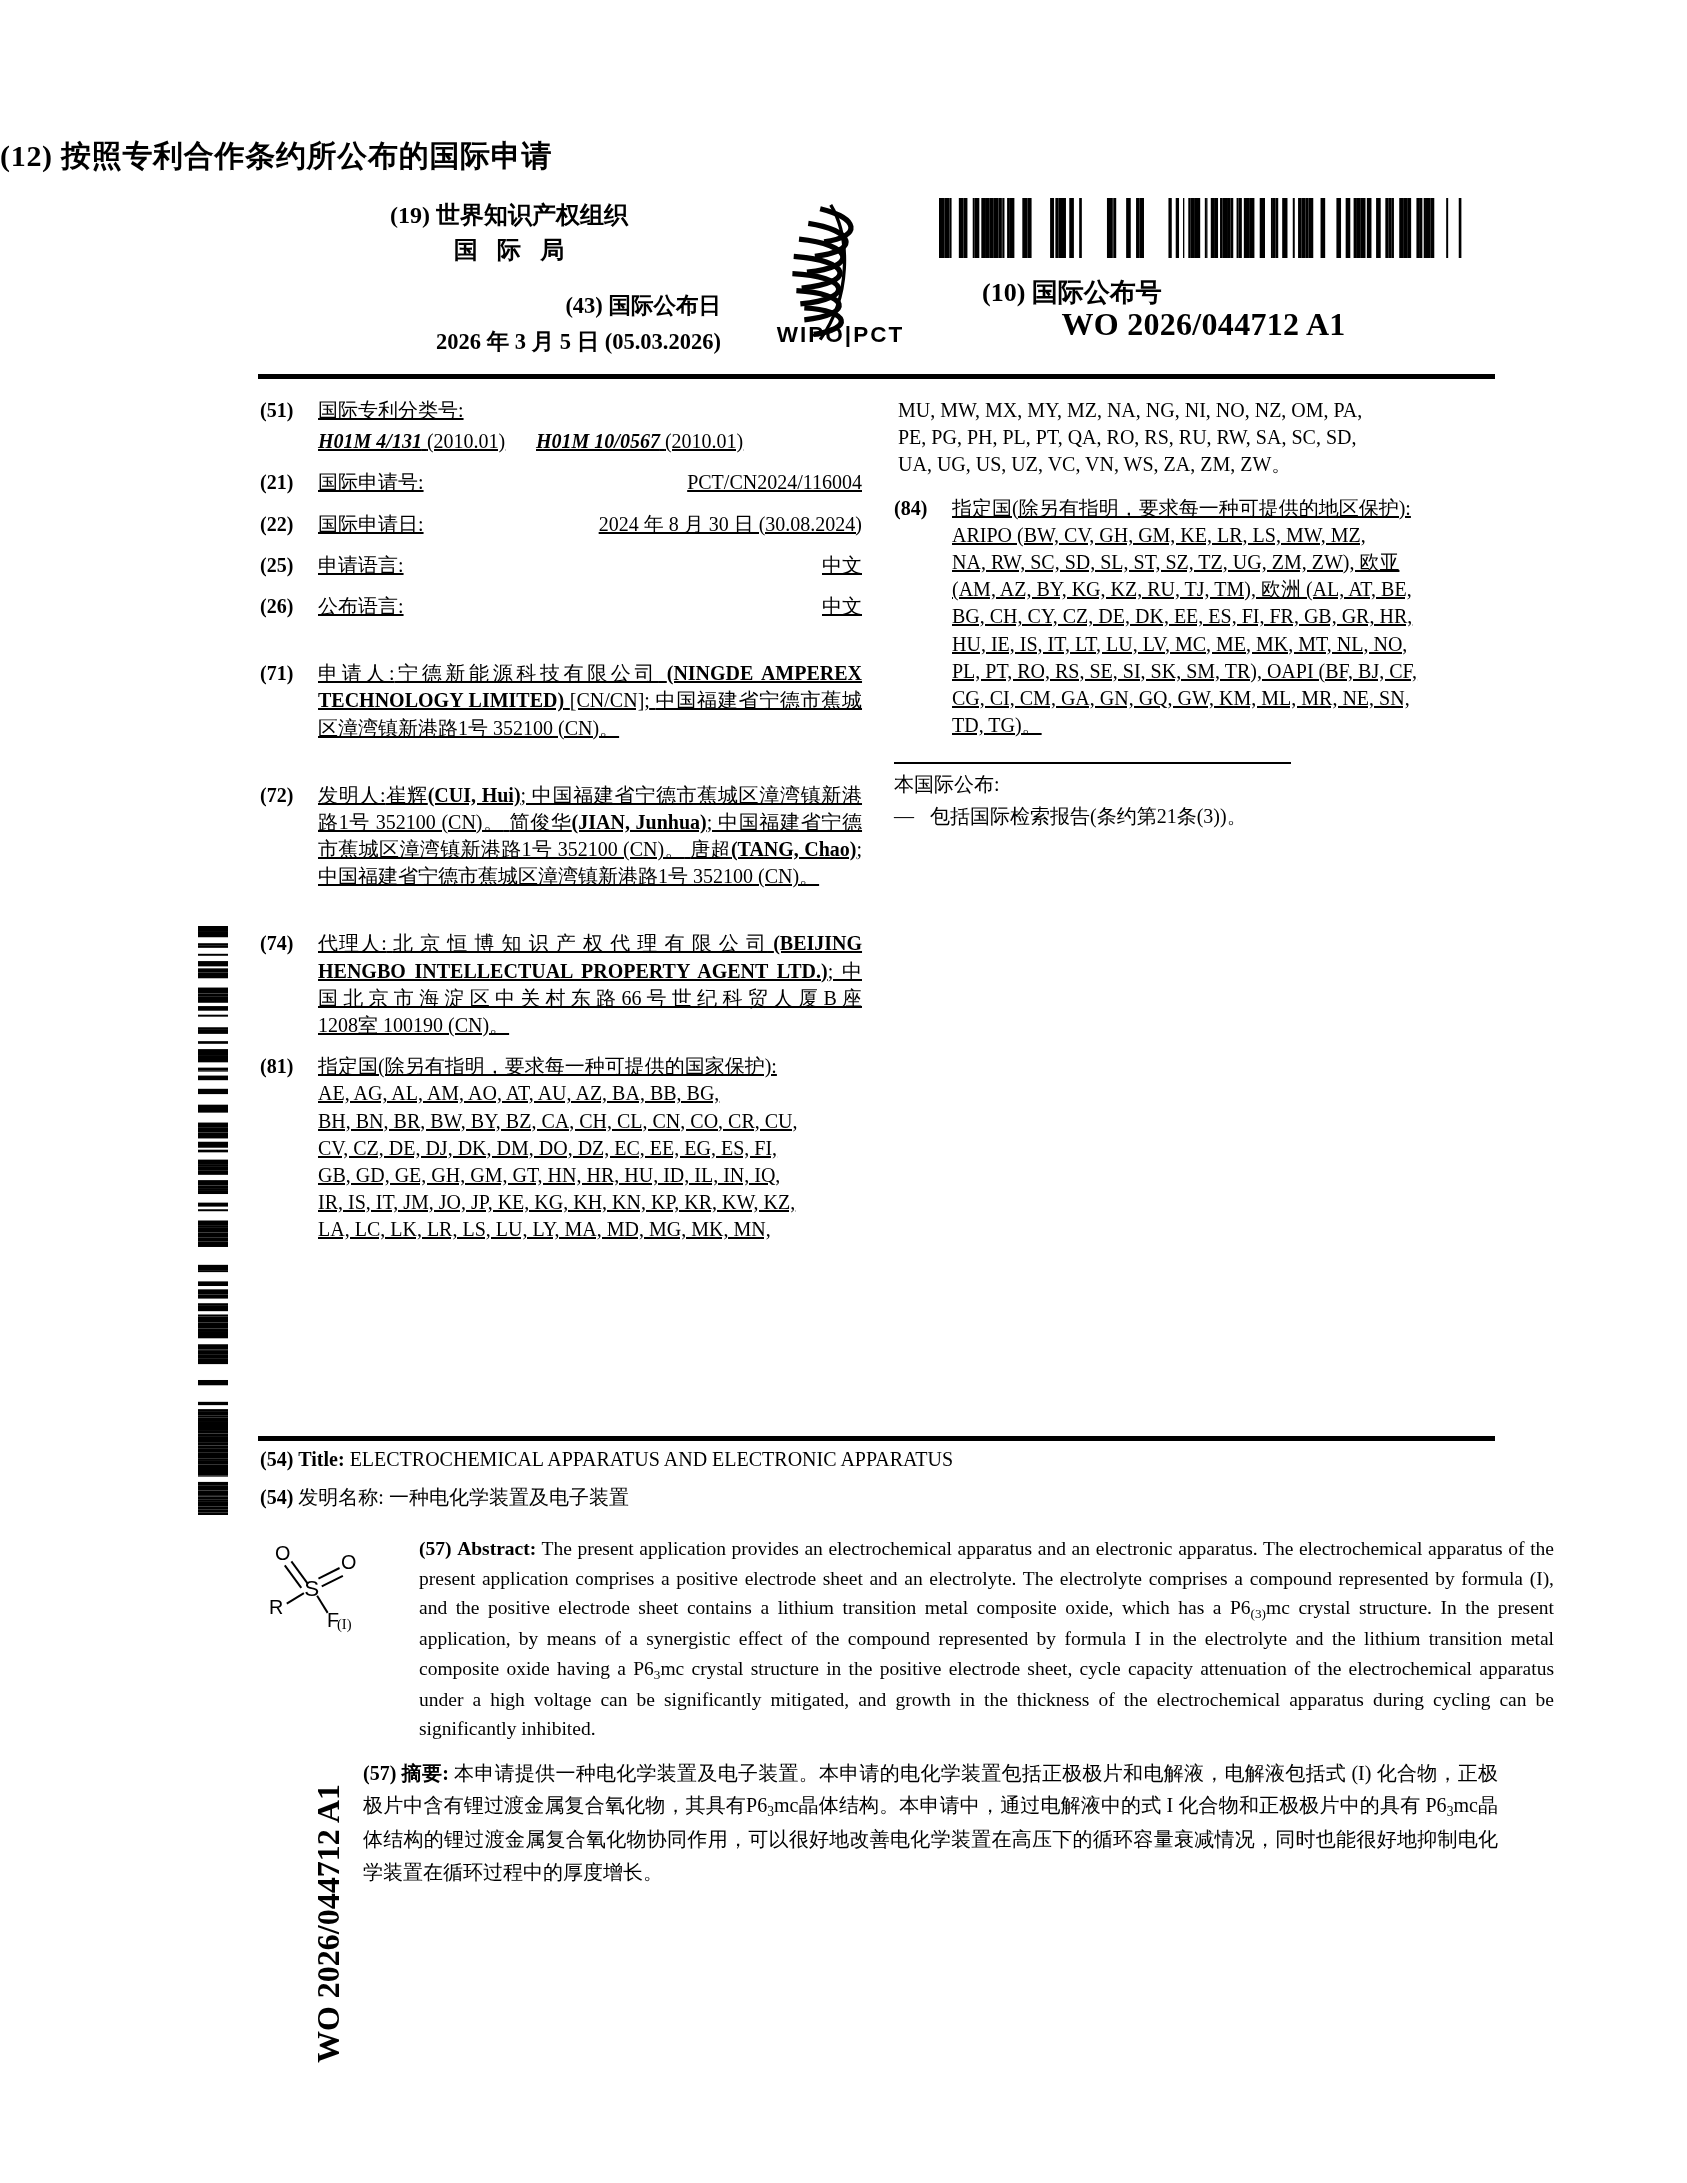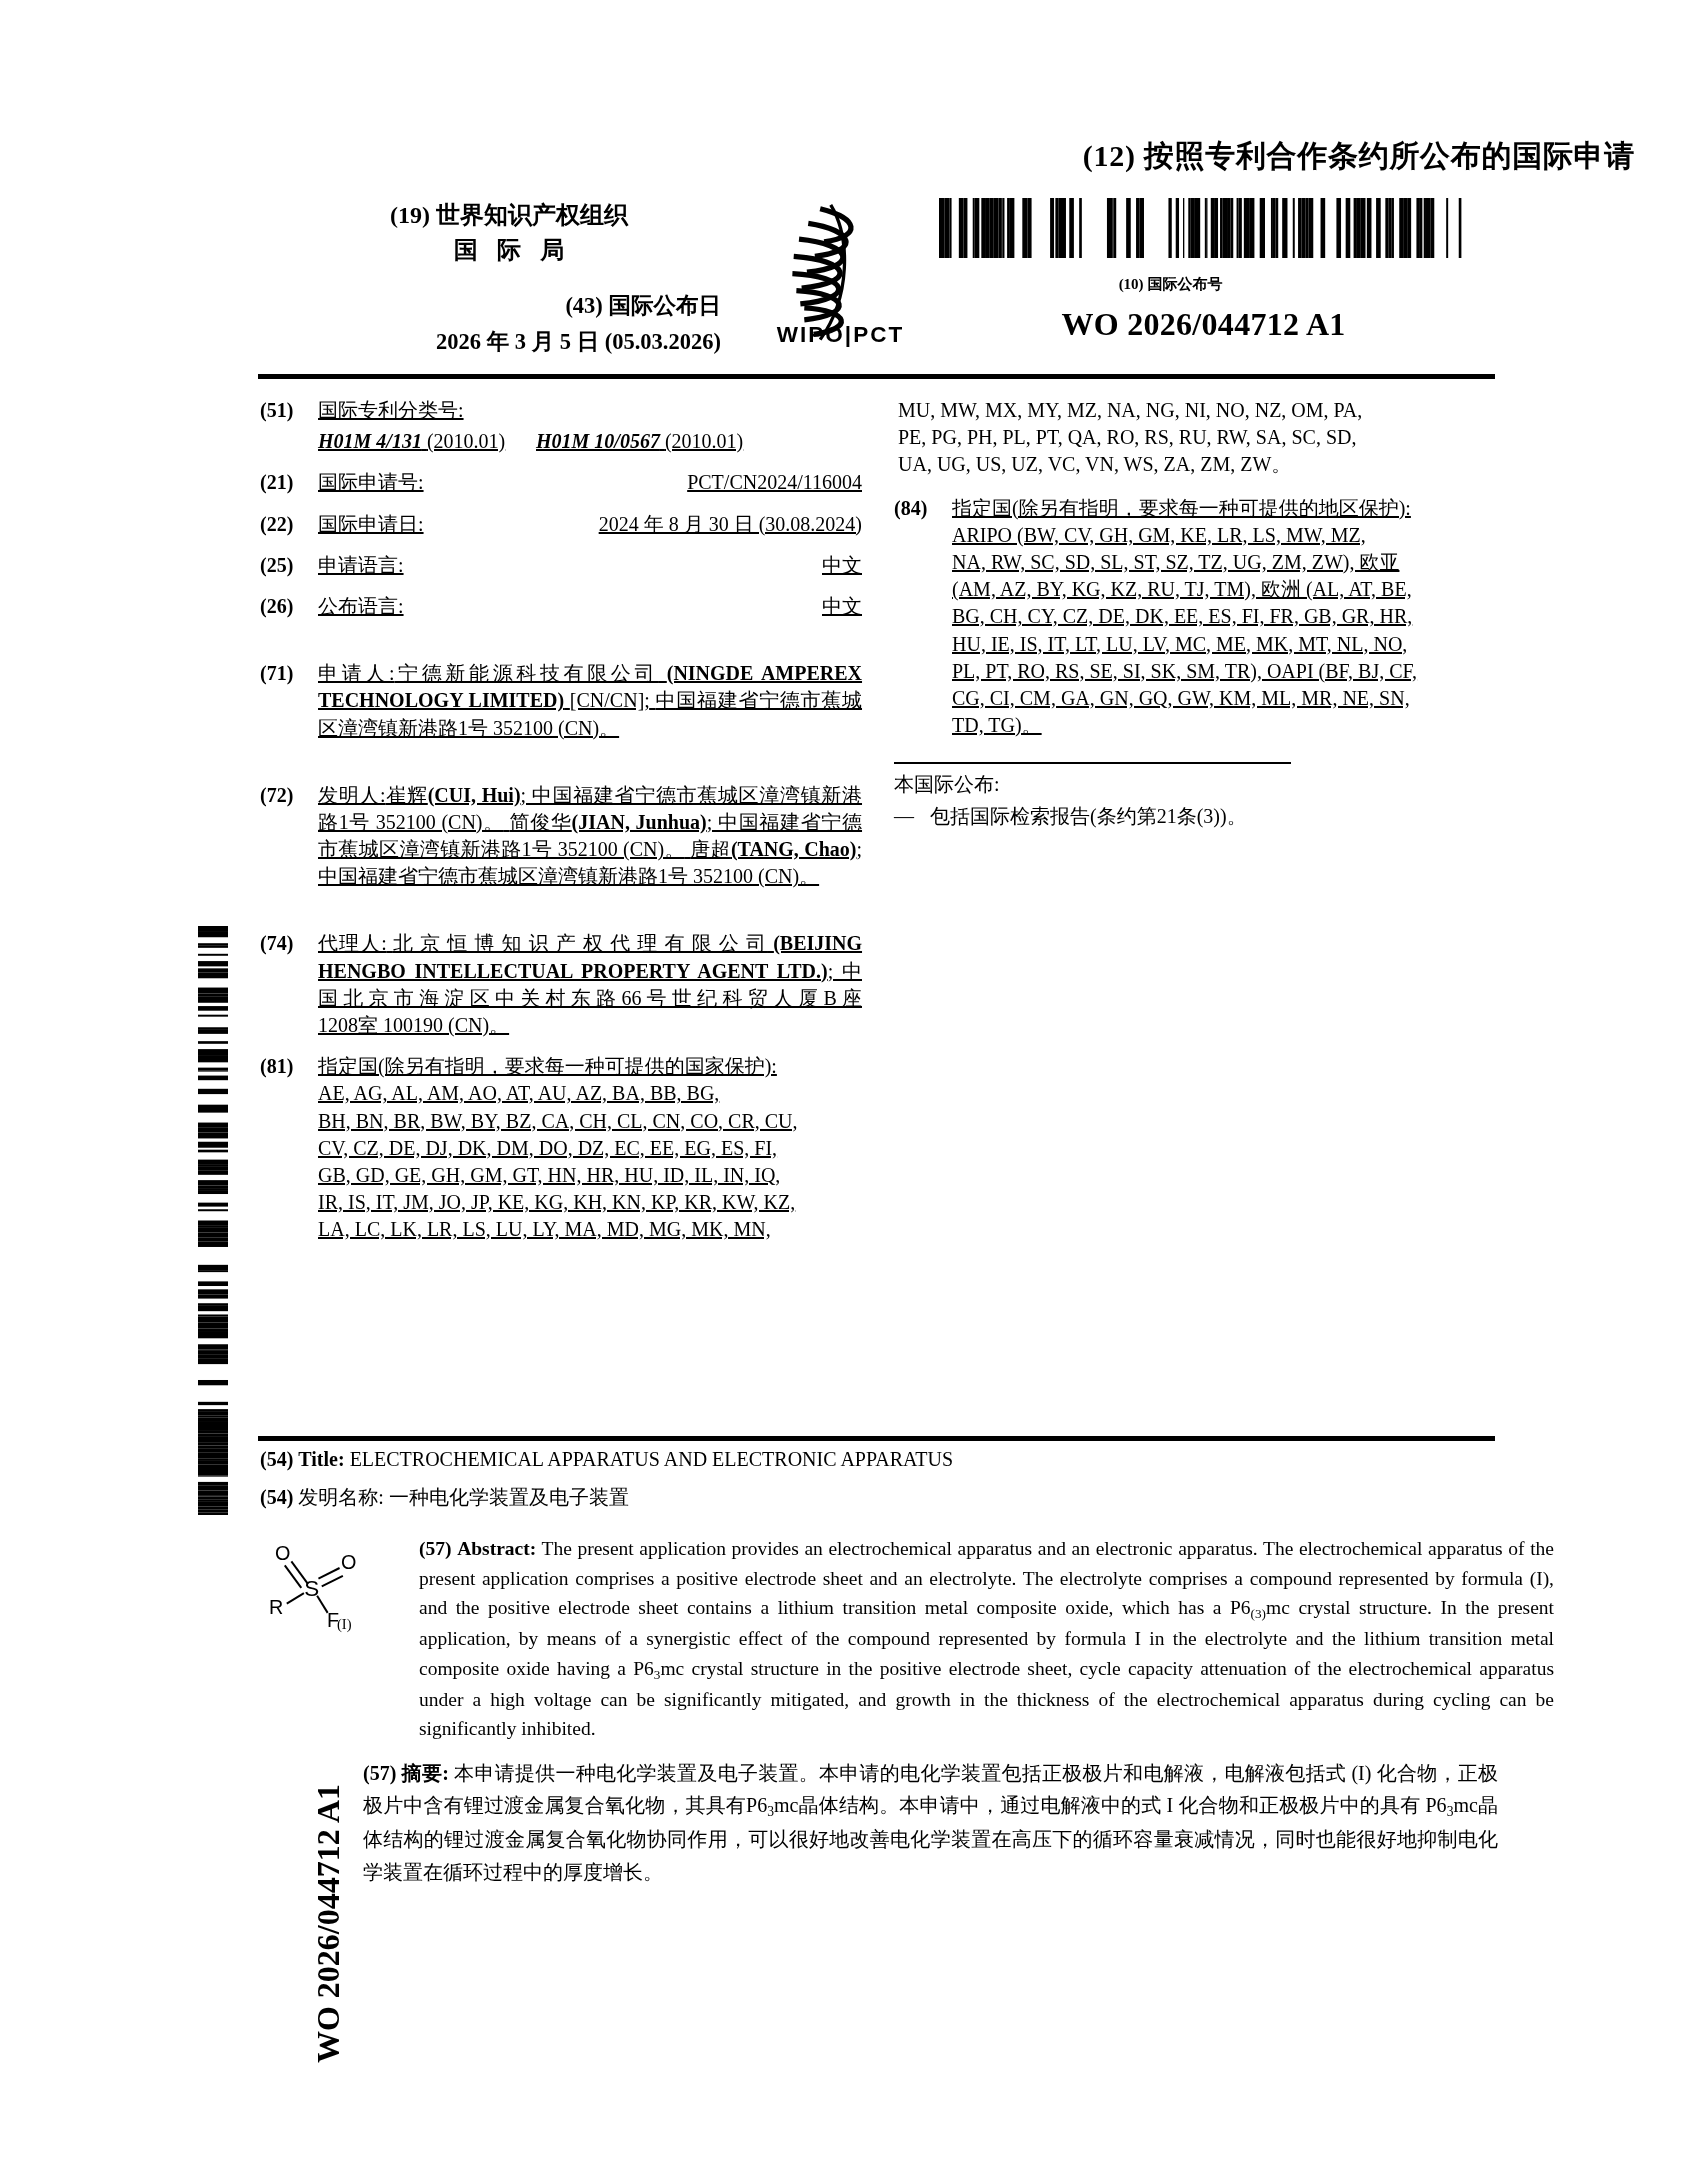--- a/index.html
+++ b/index.html
@@ -18,21 +18,21 @@
     background: #fff;
     overflow: hidden;
   }
 
   
   .hdr-title {
     position: absolute;
     top: 136px;
     left: 0;
     width: 1635px;
-    text-align: right;
+    text-align: left;
     font-size: 30px;
     font-weight: bold;
     letter-spacing: 0.7px;
   }
   .hdr-title .num { font-family: "Liberation Serif", serif; }
 
   .wipo-left {
     position: absolute;
     top: 198px;
     left: 304px;
@@ -82,24 +82,24 @@
   .barcode-top {
     position: absolute;
     top: 198px;
     left: 939px;
     width: 529px;
     height: 60px;
   }
   .pubnum-lbl {
     position: absolute;
     top: 275px;
-    left: 906px;
+    left: 982px;
     width: 529px;
-    text-align: center;
-    font-size: 15px;
+    text-align: left;
+    font-size: 26px;
     font-weight: bold;
   }
   .pubnum-val {
     position: absolute;
     top: 306px;
     left: 939px;
     width: 529px;
     text-align: center;
     font-size: 32px;
     font-weight: bold;

